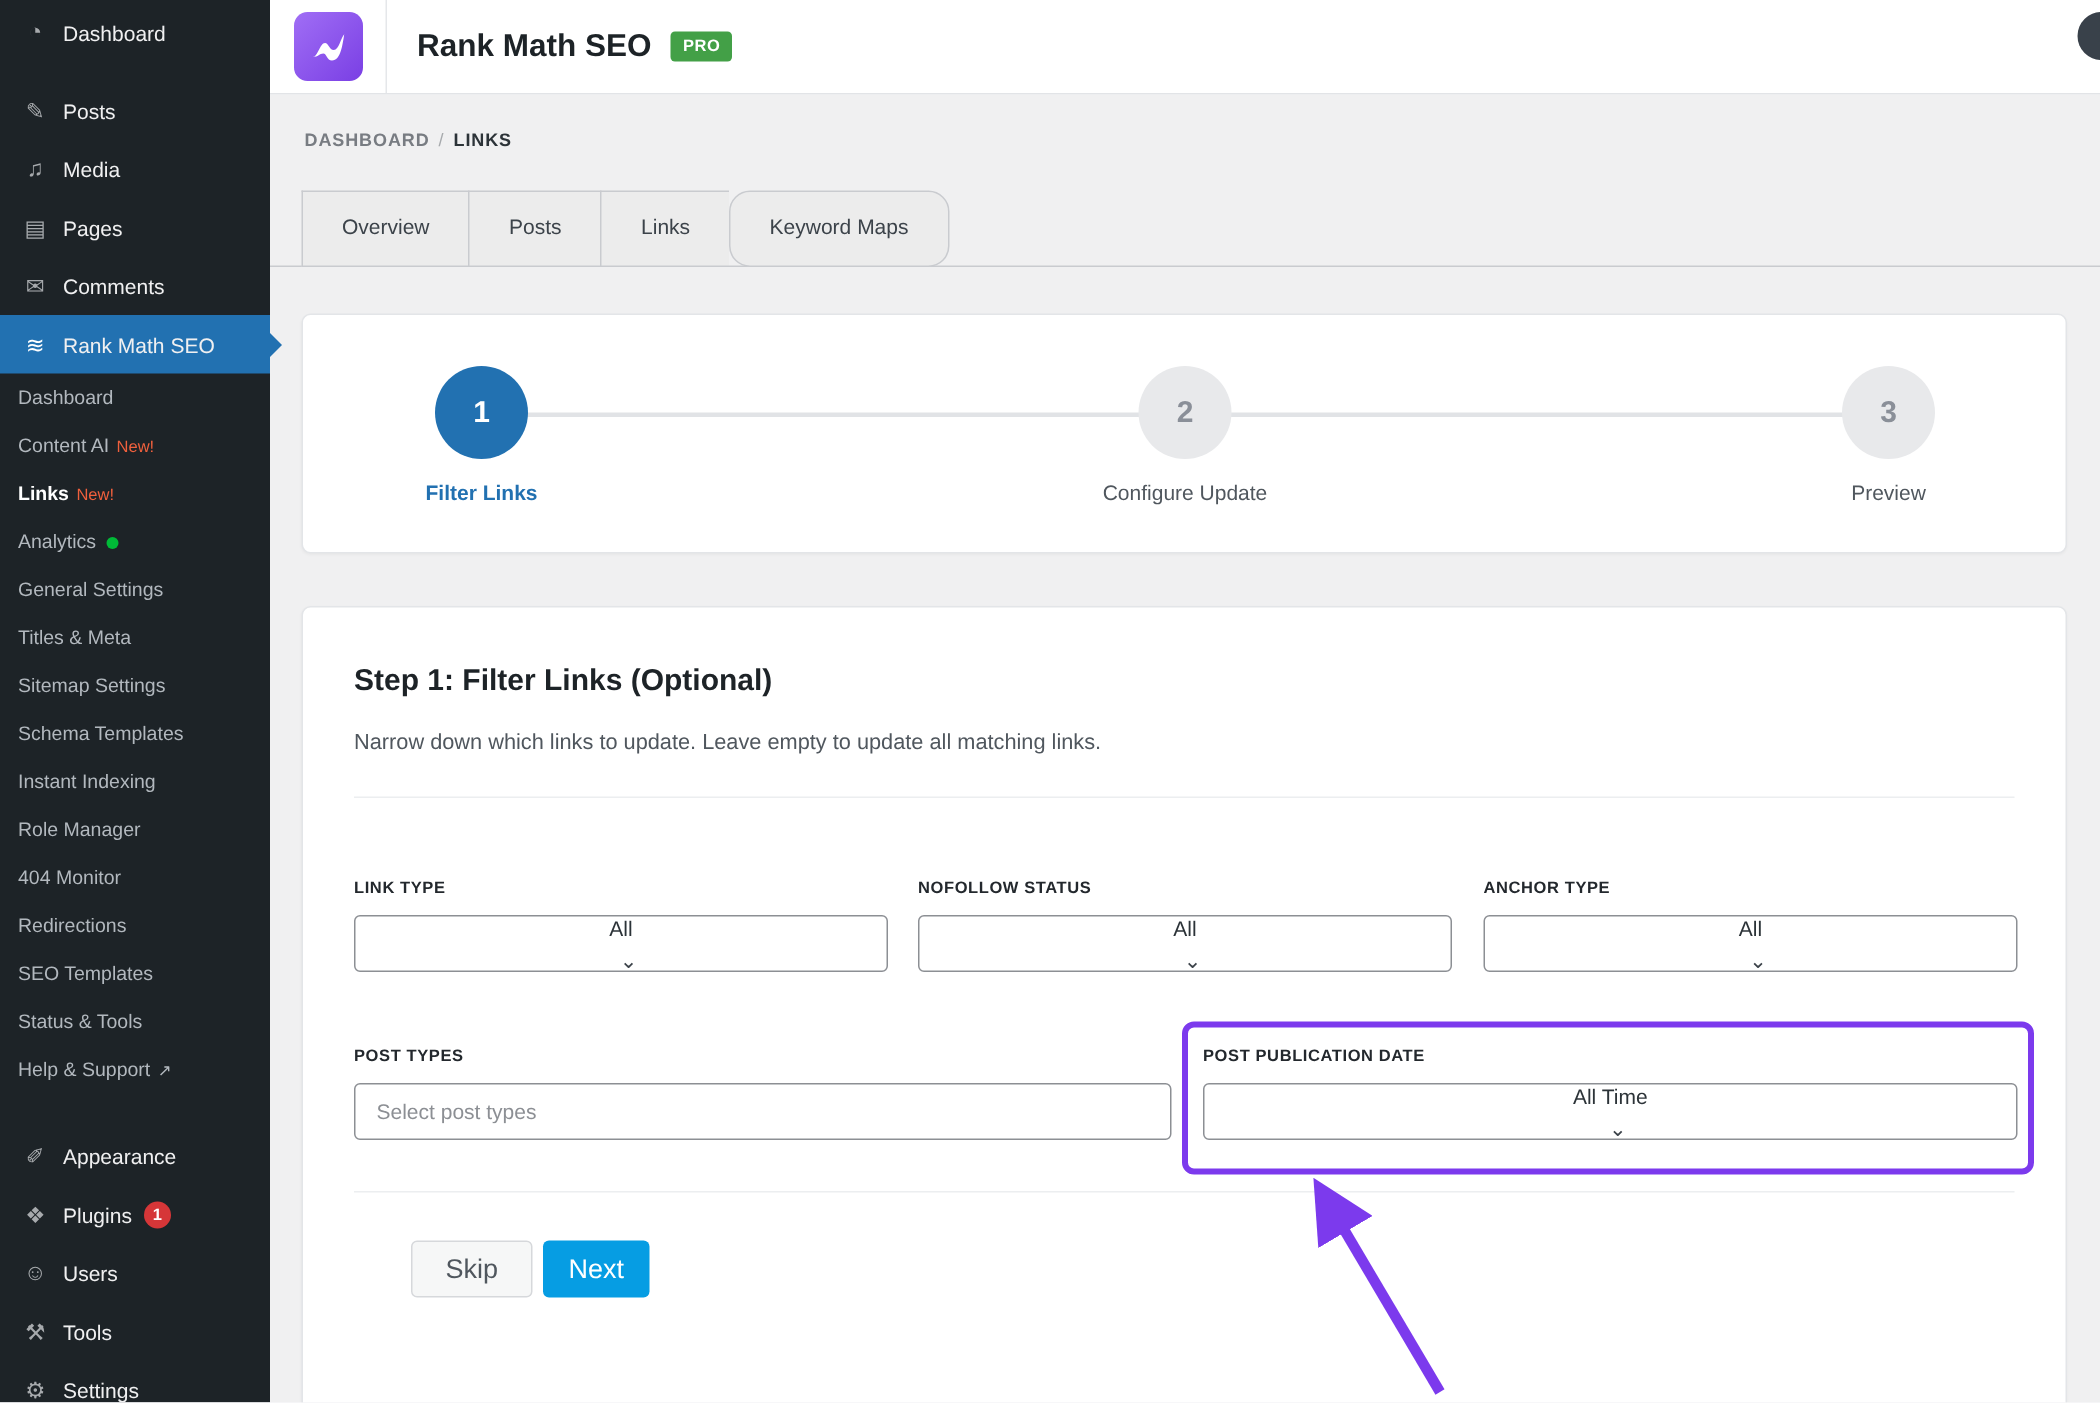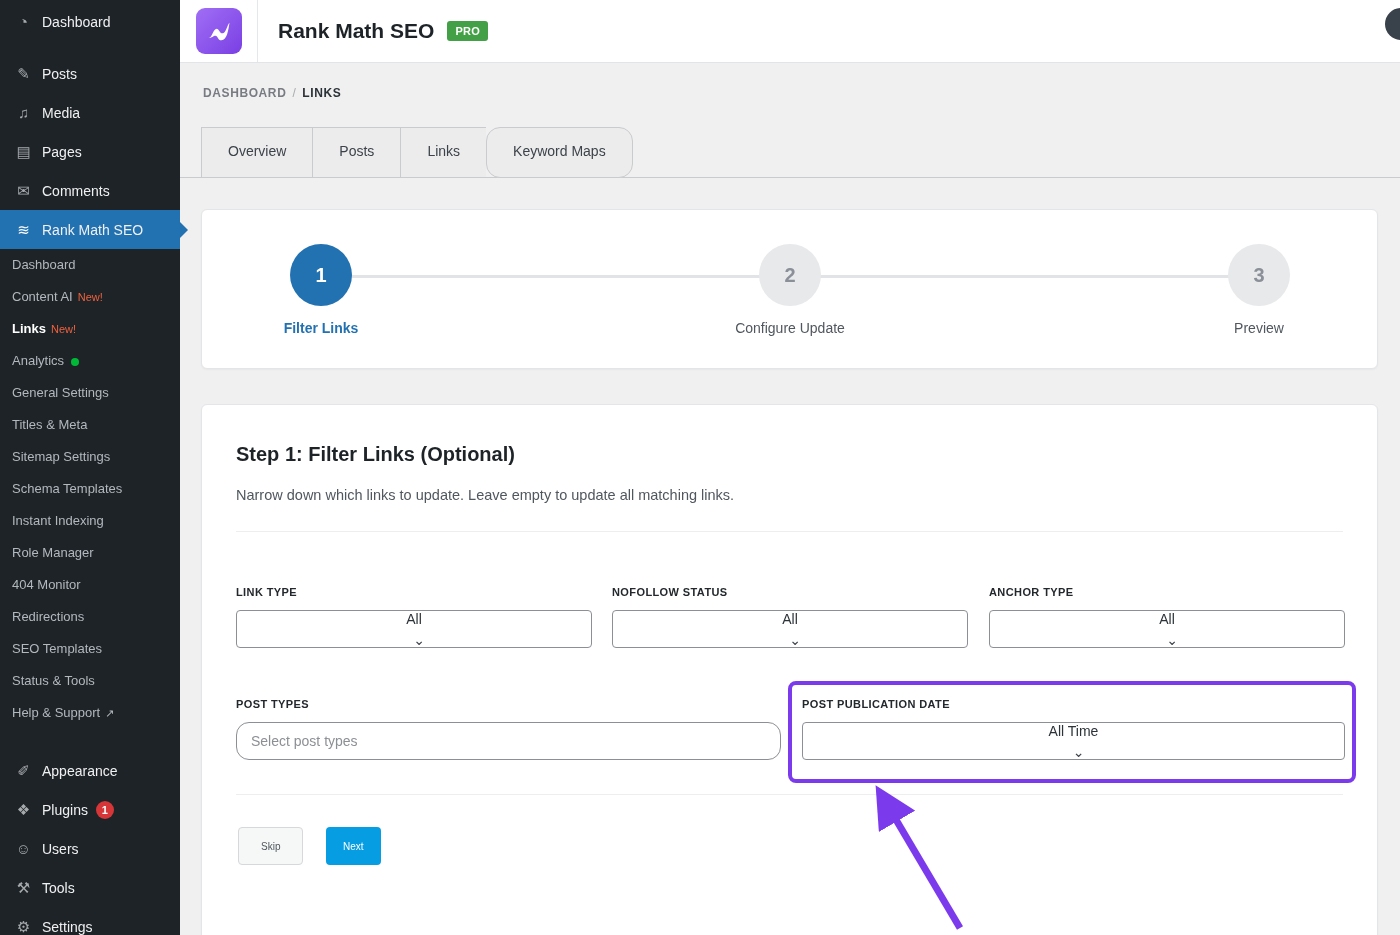--- a/index.html
+++ b/index.html
@@ -62,21 +62,21 @@
   .h2 { position:absolute; left:34px; top:38px; font-size:20px; font-weight:700; color:#1d2327; }
   .desc { position:absolute; left:34px; top:82px; font-size:14.5px; color:#50575e; }
   .hr { position:absolute; left:34px; right:34px; border-top:1px solid #eceef0; }
   .flabel { position:absolute; font-size:11px; font-weight:700; letter-spacing:.4px; color:#23282d; }
   .fselect { position:absolute; height:38px; border:1px solid #8c8f94; border-radius:4px; background:#fff; display:flex; align-items:center;
       justify-content:space-between; padding:0 14px; font-size:14px; color:#2c3338; cursor:pointer;flex-direction:column; }
   .chev { color:#3c434a; font-size:14px; line-height:1; margin-left:10px; }
   .finput { position:absolute; height:38px; border:1px solid #8c8f94; border-radius:4px; background:#fff; padding:0 14px; font-size:14px;
       color:#2c3338; font-family:"Liberation Sans",sans-serif; }
   .finput::placeholder { color:#8c8f94; }
-  .btn { position:absolute; top:422px; height:38px; border-radius:4px; font-size:10px; display:flex; align-items:center; cursor:pointer; border:none; }
+  .btn { position:absolute; top:422px; height:38px; border-radius:4px; font-size:18px; display:flex; align-items:center; cursor:pointer; border:none;margin-left:36px; }
   .btn-skip { left:36px; padding:0 22px; background:#f6f7f7; border:1px solid #d6d8db; color:#50575e; }
   .btn-next { left:124px; padding:0 17px; background:#069de3; color:#fff; }
 
   
   .hl-box { position:absolute; left:788px; top:681px; width:568px; height:102px; border:4px solid #7c3aed; border-radius:8px; z-index:6; pointer-events:none; }
   .arrow-svg { position:absolute; left:858px; top:778px; z-index:7; pointer-events:none; }
 </style>
 </head>
 <body>
 
@@ -240,21 +240,21 @@
         <span class="chev">⌄</span>
       </div>
 
       <div class="flabel" style="left:787px; top:181px;">ANCHOR TYPE</div>
       <div class="fselect" style="left:787px; top:205px; width:356px;">
         <span>All</span>
         <span class="chev">⌄</span>
       </div>
 
       <div class="flabel" style="left:34px; top:293px;">POST TYPES</div>
-      <input class="finput" style="left: 34px; top: 317px; width: 545px; border-radius: 13px;" placeholder="Select post types">
+      <input class="finput" style="left: 34px; top: 317px; width: 545px;" placeholder="Select post types">
 
       <div class="flabel" style="left:600px; top:293px;">POST PUBLICATION DATE</div>
       <div class="fselect" style="left:600px; top:317px; width:543px;">
         <span>All Time</span>
         <span class="chev">⌄</span>
       </div>
 
       <div class="hr" style="top:389px;"></div>
 
       <button class="btn btn-skip">Skip</button>

